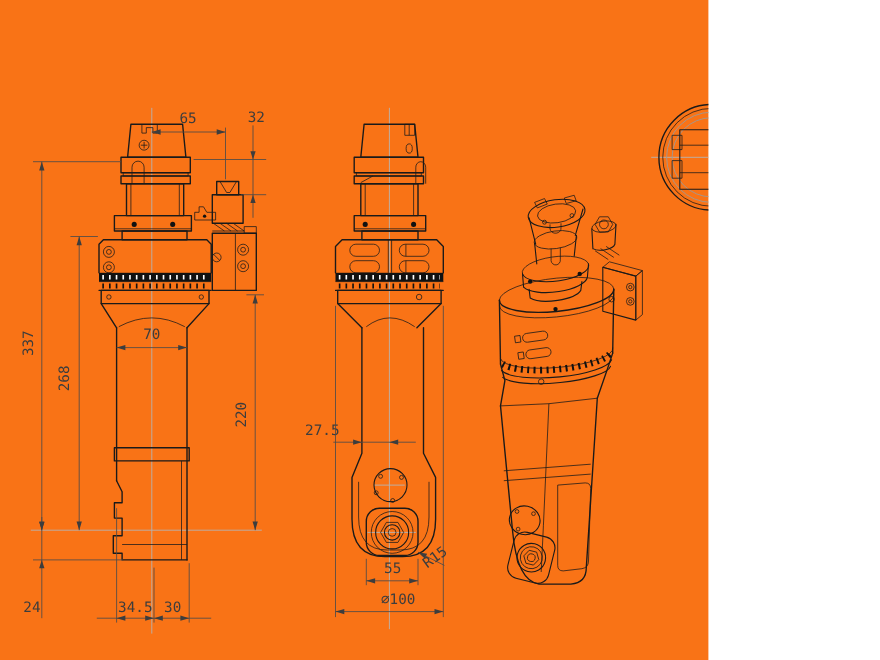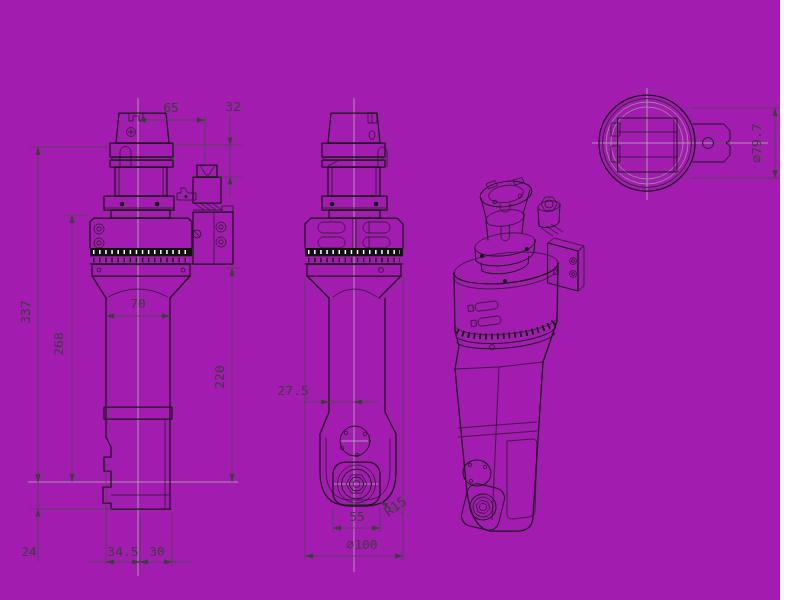--- a/index.html
+++ b/index.html
@@ -1,16 +1,16 @@
 <!DOCTYPE html>
 <html><head>
 <meta charset="utf-8">
 <style>
   html,body{margin:0;padding:0;background:#fff;}
-  #stage{position:relative;width:780px;height:600px;background:#a21caf;overflow:hidden;}
+  #stage{position:relative;width:644px;height:600px;background:#f97316;overflow:hidden;}
   svg{display:block;}
   .out{fill:none;stroke:#1a1a1a;stroke-width:1.25;stroke-linejoin:round;stroke-linecap:round;}
   .out1{fill:none;stroke:#1a1a1a;stroke-width:1;stroke-linejoin:round;stroke-linecap:round;}
   .fine{fill:none;stroke:#1a1a1a;stroke-width:.7;stroke-linejoin:round;}
   .dim{fill:none;stroke:#4a4a4a;stroke-width:.75;}
   .cl{fill:none;stroke:#b5b5b5;stroke-width:.8;}
   .arr{fill:#3d3d3d;stroke:none;}
   .dimtxt{font:13px "DejaVu Sans Mono",monospace;fill:#3d3d3d;text-anchor:middle;}
   .fillb{fill:#111;stroke:none;}
   .wtick{stroke:#fff;stroke-width:4;stroke-dasharray:1.5,4.6;fill:none;}

